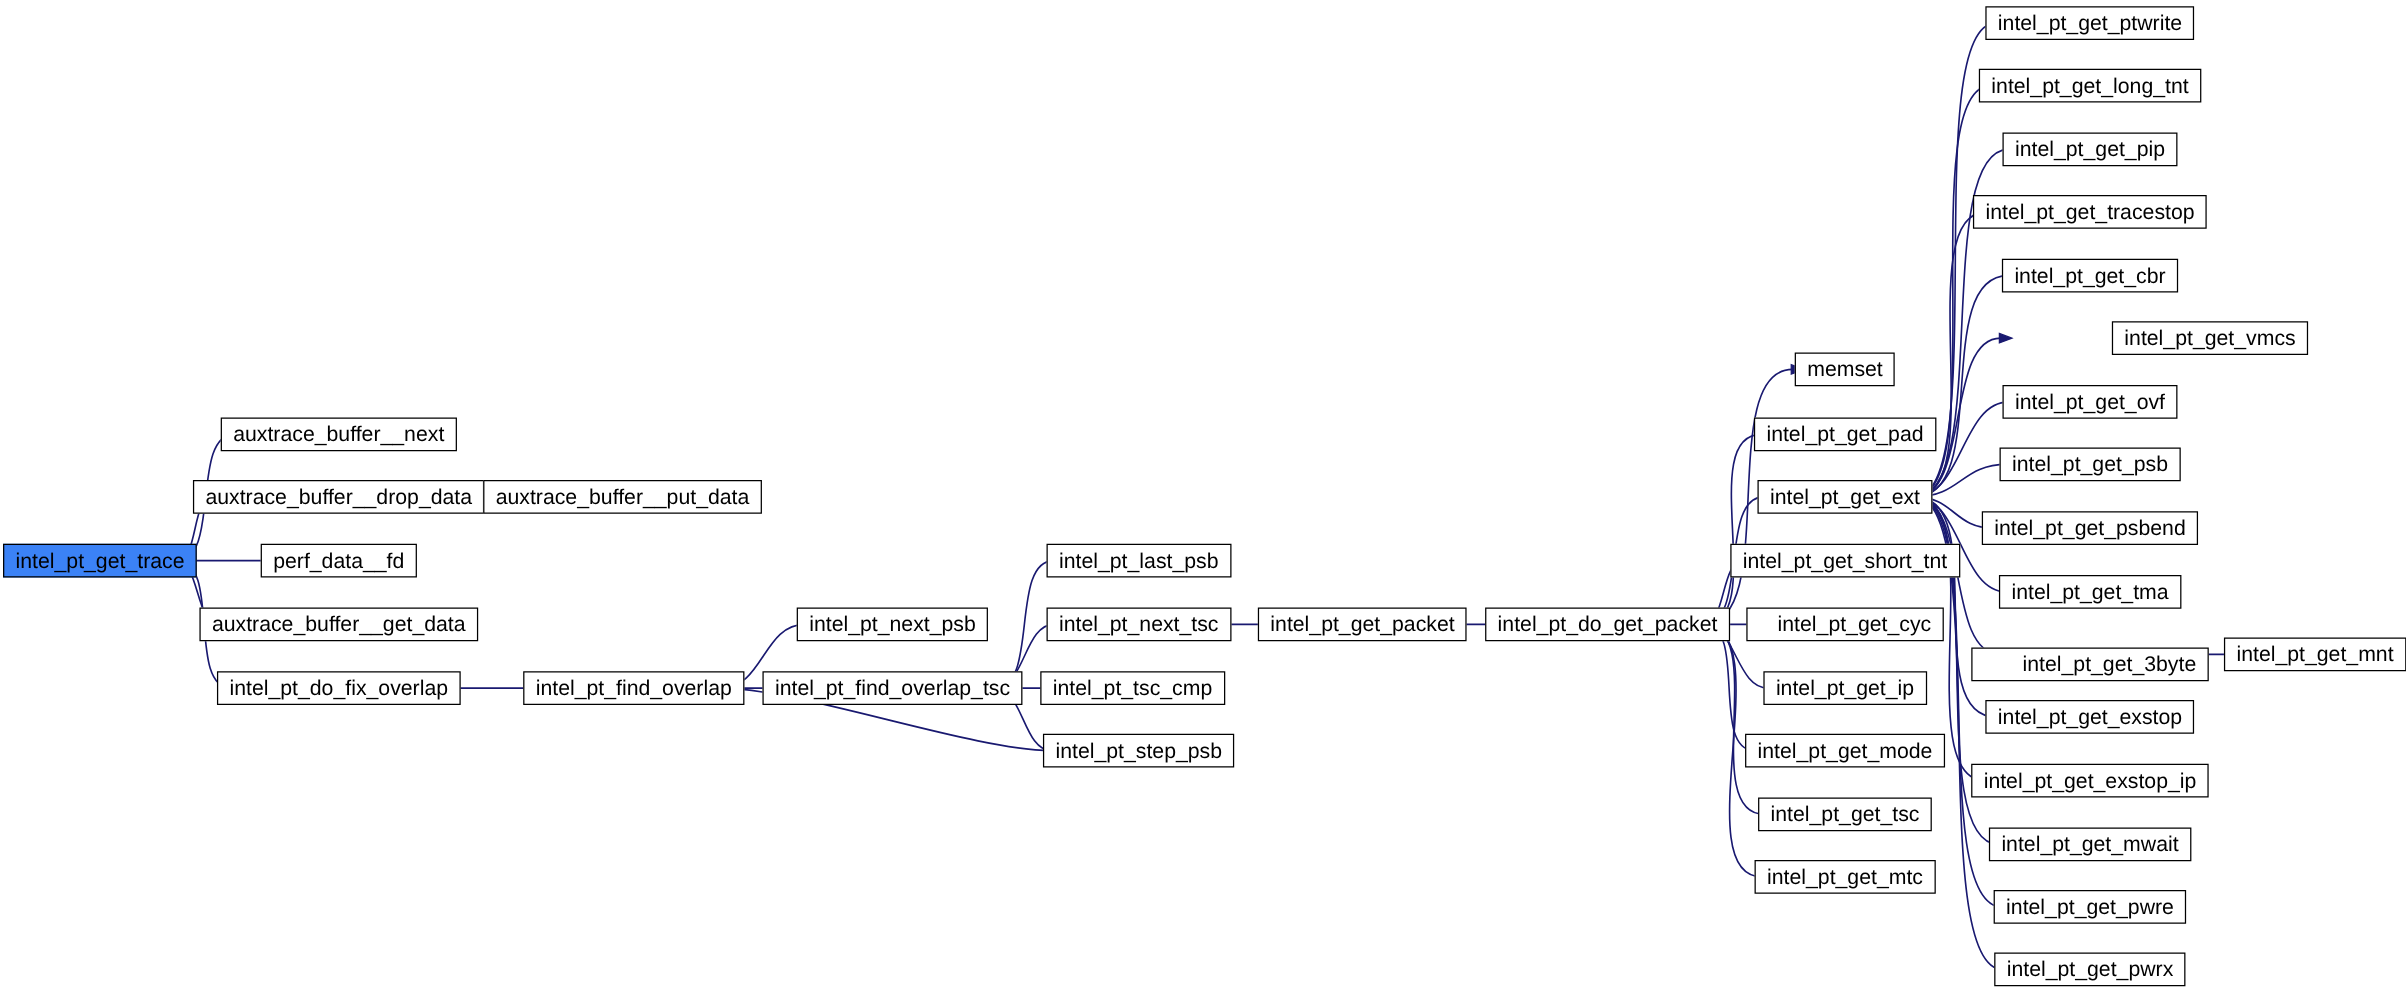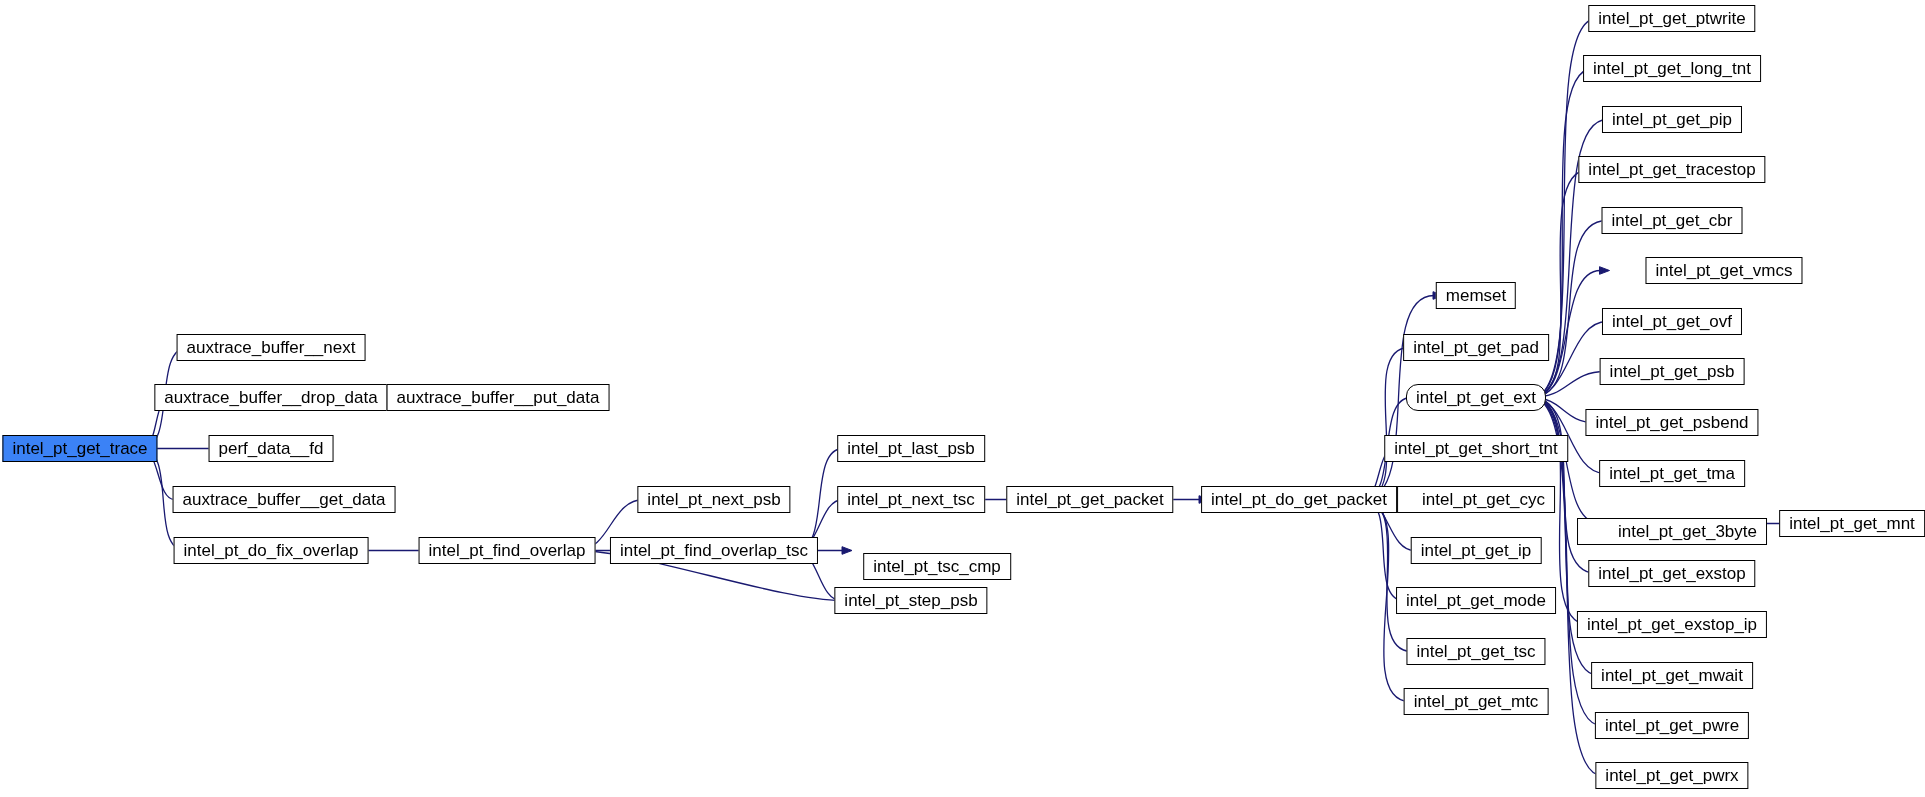--- a/index.html
+++ b/index.html
@@ -210,46 +210,46 @@
       <g>
         <path d="M1735,523.5 C1760,523.5 1760,523.5 1785,523.5" fill="none" stroke="#191970" stroke-width="1.3"></path>
         <polygon points="1794,523.5 1784,519.7 1784,527.3" fill="#191970" stroke="#191970"></polygon>
       </g>
     </svg>
 <div class="node root" style="left: 80px; top: 435px;">intel_pt_get_trace</div>
     <div class="node" style="left: 271px; top: 334px;">auxtrace_buffer__next</div>
     <div class="node" style="left: 271px; top: 384px;">auxtrace_buffer__drop_data</div>
     <div class="node" style="left: 498px; top: 384px;">auxtrace_buffer__put_data</div>
     <div class="node" style="left: 271px; top: 435px;">perf_data__fd</div>
-    <div class="node" style="left: 284px; top: 486px;">auxtrace_buffer__get_data</div>
+    <div class="node" style="left: 271px; top: 486px;">auxtrace_buffer__get_data</div>
     <div class="node" style="left: 271px; top: 537px;">intel_pt_do_fix_overlap</div>
     <div class="node" style="left: 507px; top: 537px;">intel_pt_find_overlap</div>
     <div class="node" style="left: 714px; top: 486px;">intel_pt_next_psb</div>
     <div class="node" style="left: 714px; top: 537px;">intel_pt_find_overlap_tsc</div>
     <div class="node" style="left: 911px; top: 435px;">intel_pt_last_psb</div>
     <div class="node" style="left: 911px; top: 486px;">intel_pt_next_tsc</div>
-    <div class="node" style="left: 937px; top: 537px; margin-top: 16px;">intel_pt_tsc_cmp</div>
+    <div class="node" style="left: 906px; top: 537px;">intel_pt_tsc_cmp</div>
     <div class="node" style="left: 911px; top: 587px;">intel_pt_step_psb</div>
     <div class="node" style="left: 1090px; top: 486px;">intel_pt_get_packet</div>
-    <div class="node" style="left: 1286px; top: 486px; margin-left: 13px;">intel_pt_do_get_packet</div>
+    <div class="node" style="left: 1286px; top: 486px;">intel_pt_do_get_packet</div>
     <div class="node" style="left: 1476px; top: 282px;">memset</div>
     <div class="node" style="left: 1476px; top: 334px;">intel_pt_get_pad</div>
-    <div class="node" style="left: 1476px; top: 384px; border-radius: 12px;">intel_pt_get_ext</div>
+    <div class="node" style="left: 1476px; top: 384px;">intel_pt_get_ext</div>
     <div class="node" style="left: 1476px; top: 435px;">intel_pt_get_short_tnt</div>
     <div class="node" style="left: 1476px; top: 486px; padding-left: 24px;">intel_pt_get_cyc</div>
     <div class="node" style="left: 1476px; top: 537px;">intel_pt_get_ip</div>
     <div class="node" style="left: 1476px; top: 587px;">intel_pt_get_mode</div>
     <div class="node" style="left: 1476px; top: 638px;">intel_pt_get_tsc</div>
     <div class="node" style="left: 1476px; top: 688px;">intel_pt_get_mtc</div>
     <div class="node" style="left: 1672px; top: 5px;">intel_pt_get_ptwrite</div>
     <div class="node" style="left: 1672px; top: 55px;">intel_pt_get_long_tnt</div>
     <div class="node" style="left: 1672px; top: 106px;">intel_pt_get_pip</div>
     <div class="node" style="left: 1672px; top: 156px;">intel_pt_get_tracestop</div>
     <div class="node" style="left: 1672px; top: 207px;">intel_pt_get_cbr</div>
-    <div class="node" style="left: 1724px; top: 257px;">intel_pt_get_vmcs</div>
+    <div class="node" style="left: 1768px; top: 257px;">intel_pt_get_vmcs</div>
     <div class="node" style="left: 1672px; top: 308px;">intel_pt_get_ovf</div>
     <div class="node" style="left: 1672px; top: 358px;">intel_pt_get_psb</div>
     <div class="node" style="left: 1672px; top: 409px;">intel_pt_get_psbend</div>
     <div class="node" style="left: 1672px; top: 460px;">intel_pt_get_tma</div>
     <div class="node" style="left: 1672px; top: 518px; padding-left: 40px;">intel_pt_get_3byte</div>
     <div class="node" style="left: 1672px; top: 560px;">intel_pt_get_exstop</div>
     <div class="node" style="left: 1672px; top: 611px;">intel_pt_get_exstop_ip</div>
     <div class="node" style="left: 1672px; top: 662px;">intel_pt_get_mwait</div>
     <div class="node" style="left: 1672px; top: 712px;">intel_pt_get_pwre</div>
     <div class="node" style="left: 1672px; top: 762px;">intel_pt_get_pwrx</div>

